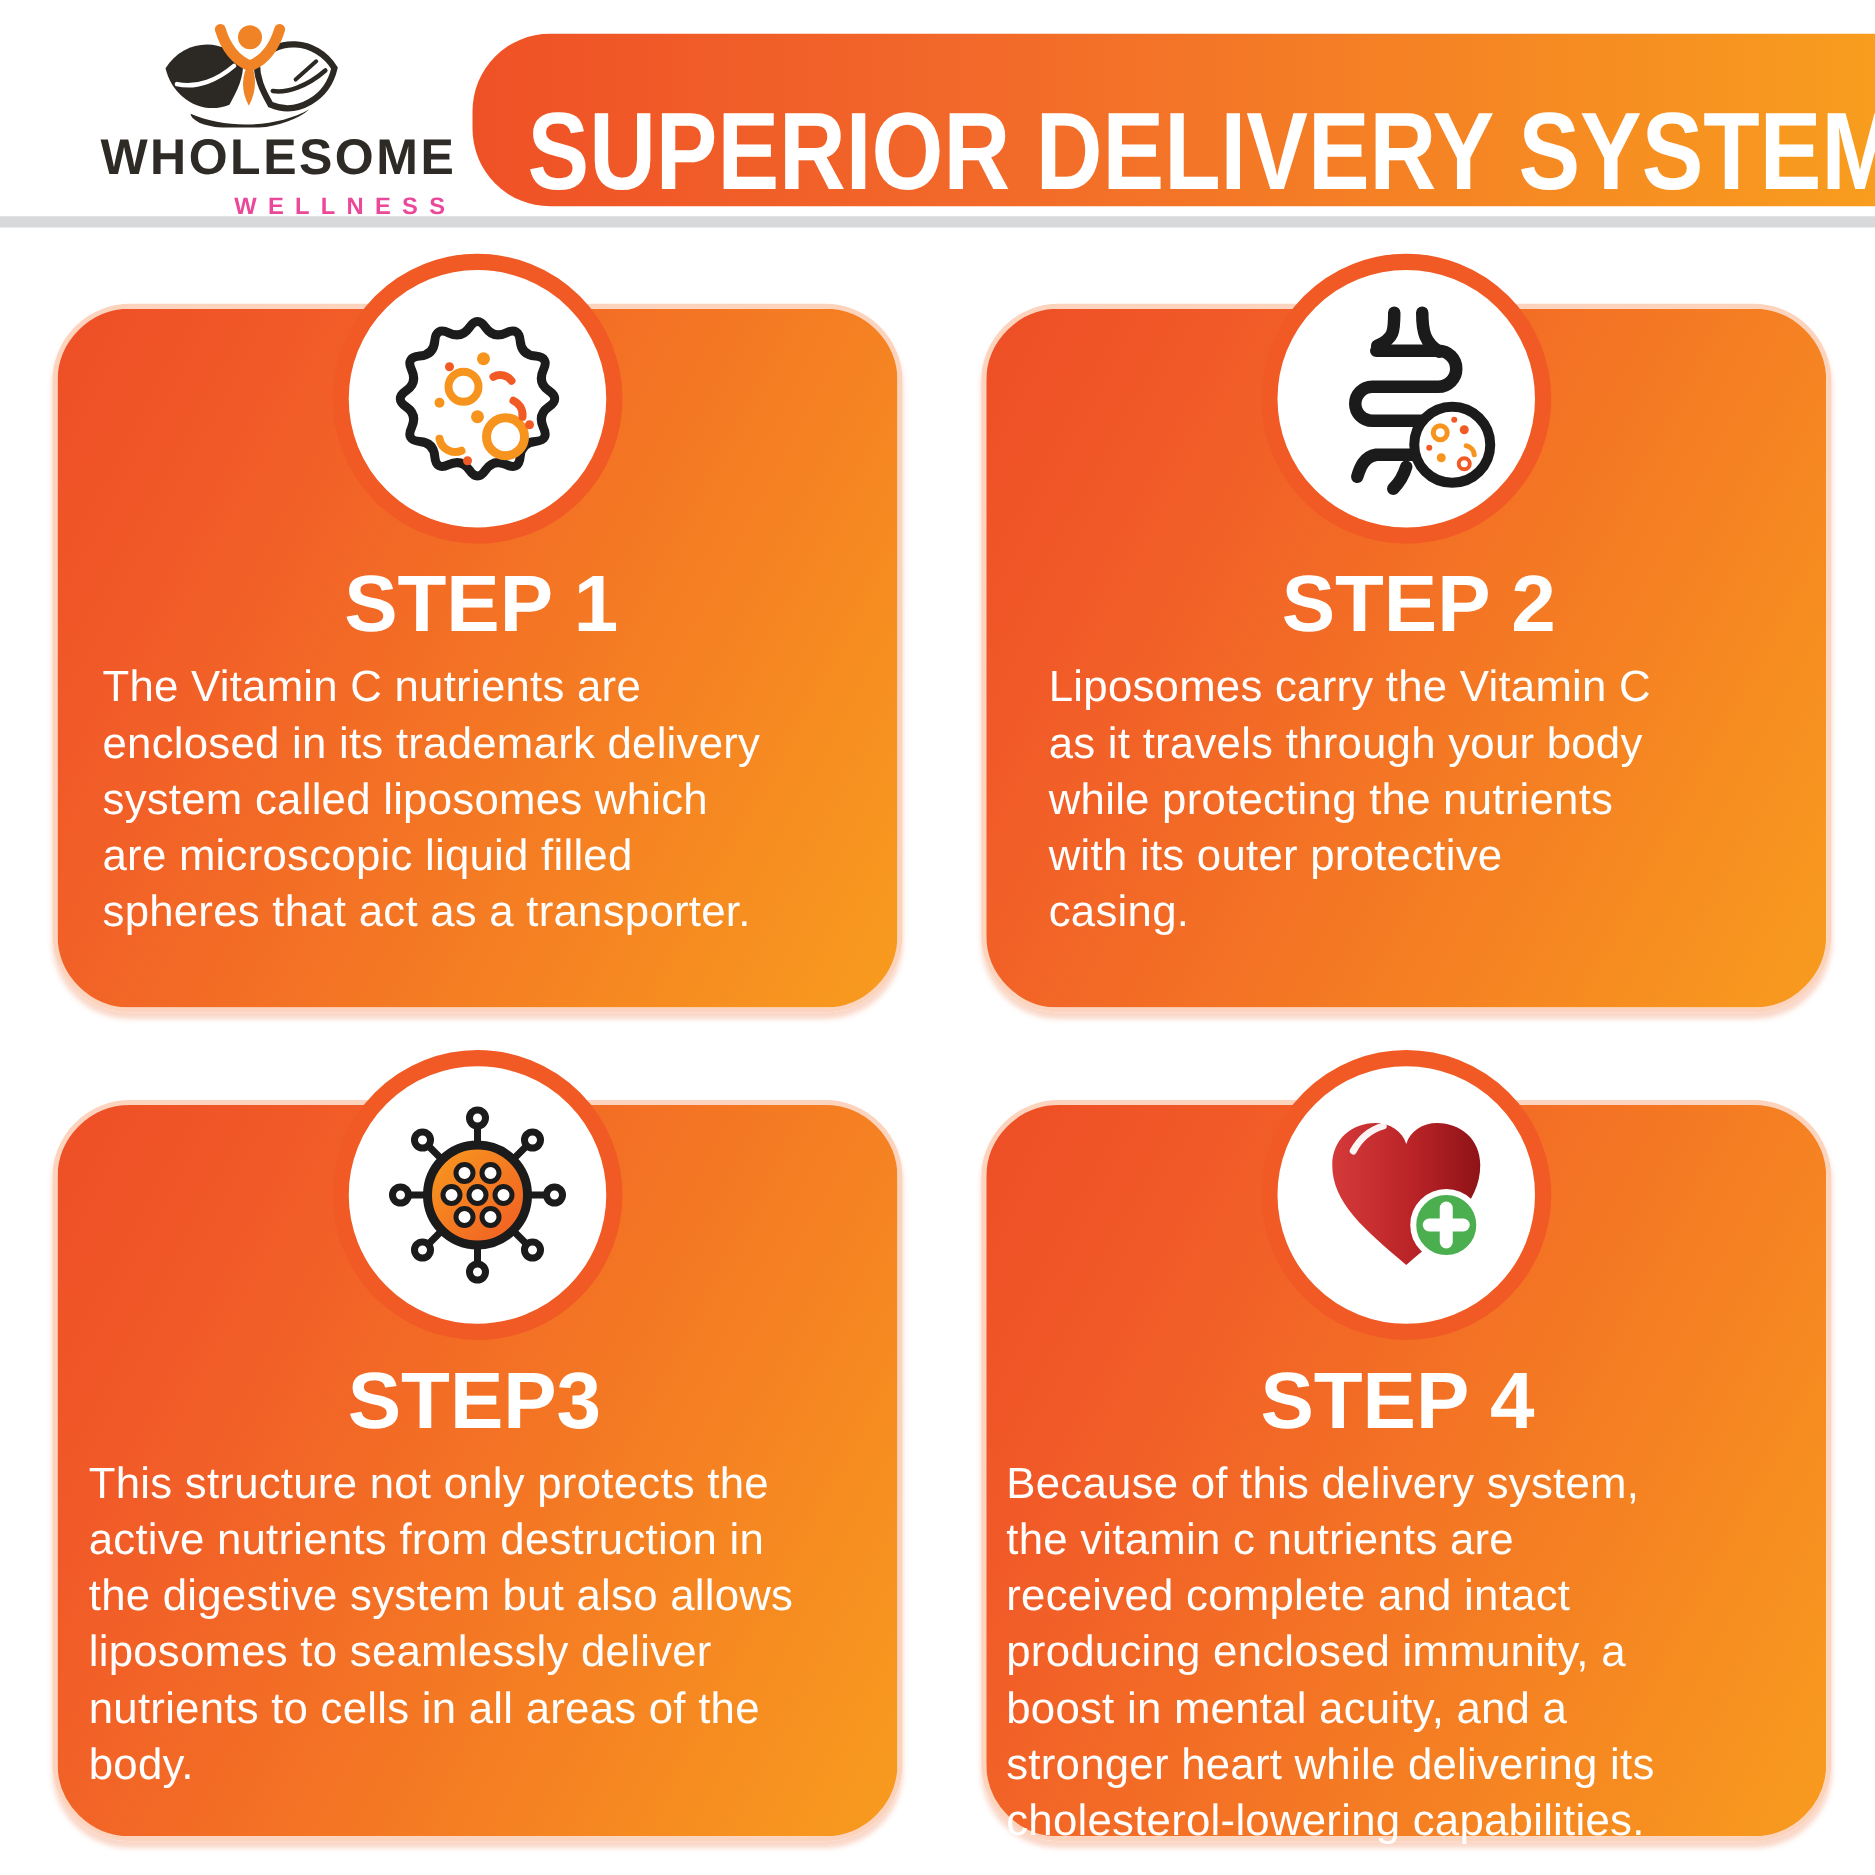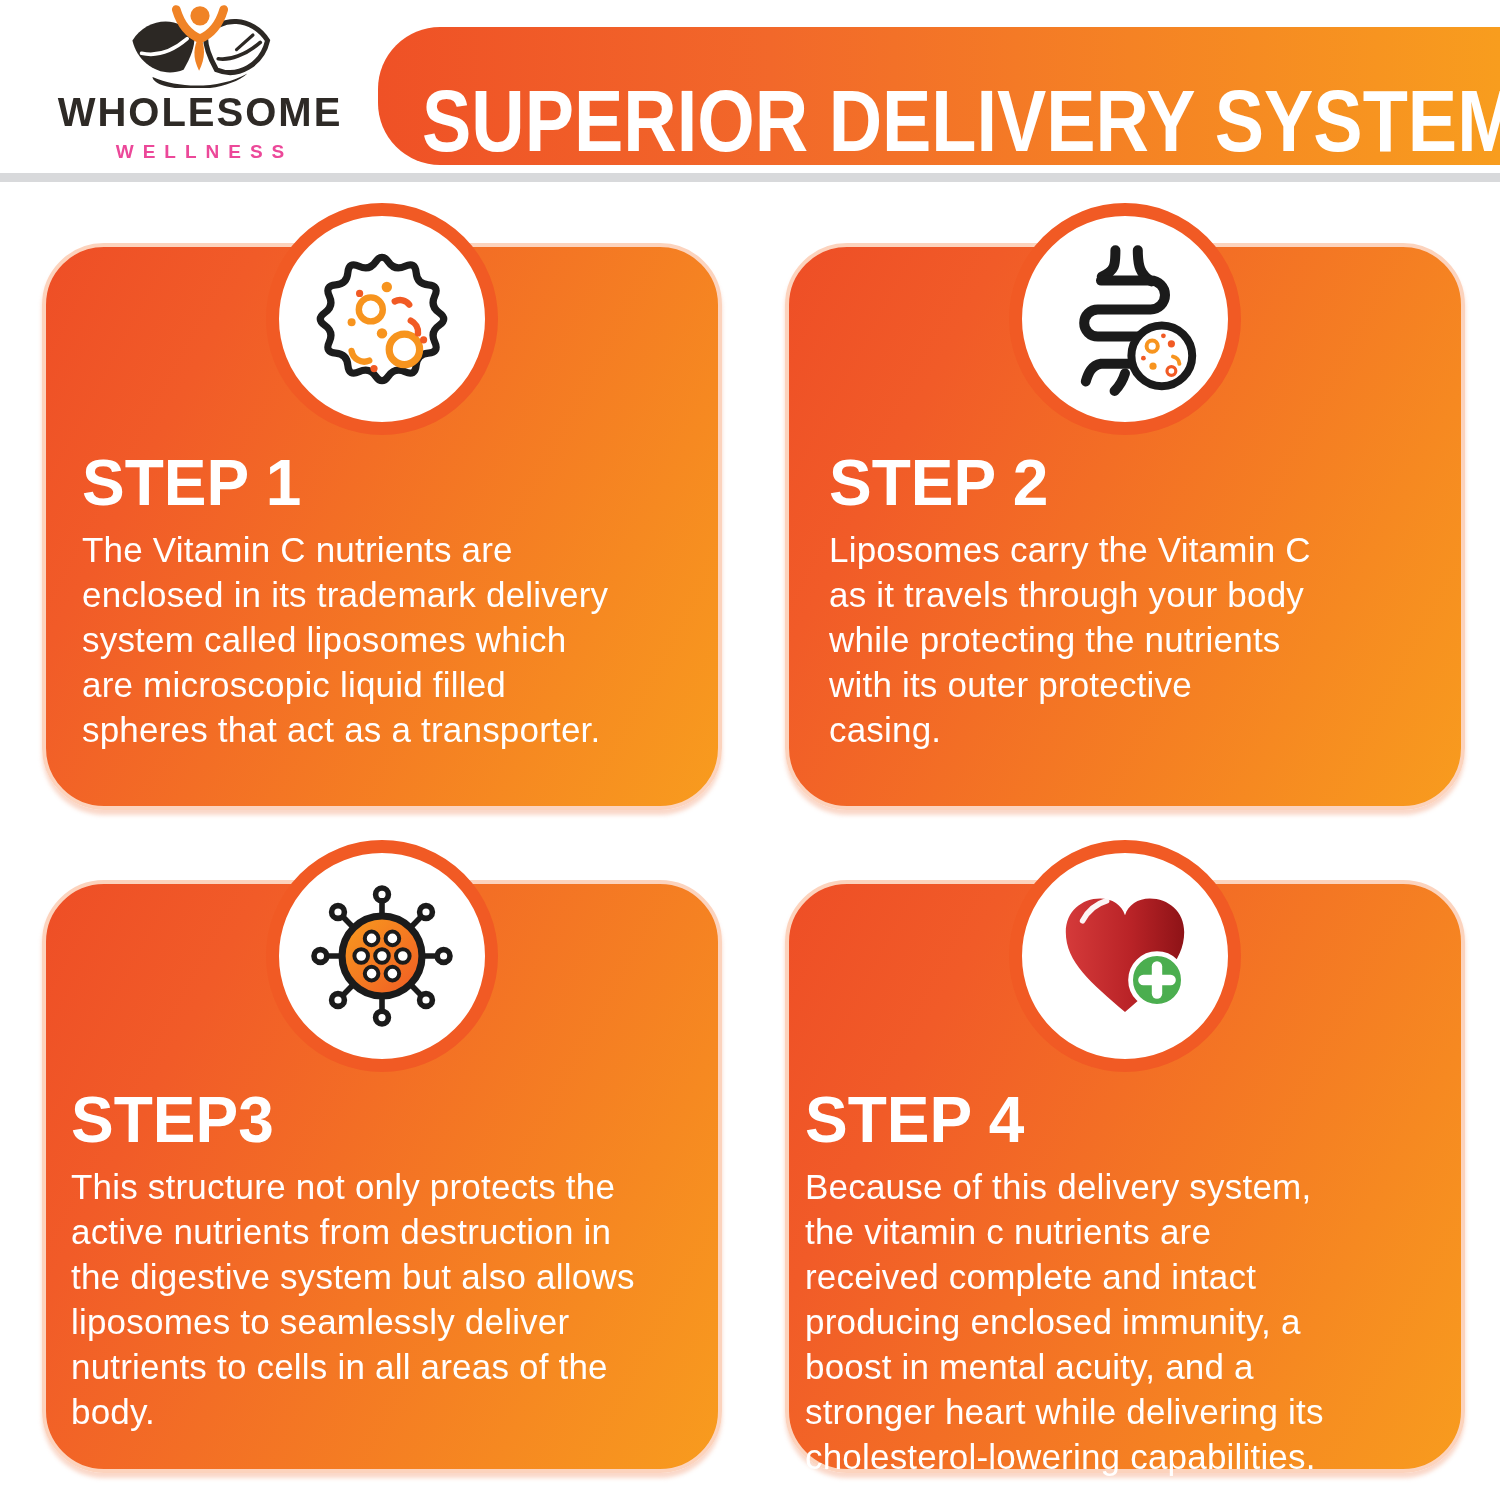--- a/index.html
+++ b/index.html
@@ -1,21 +1,21 @@
 <!DOCTYPE html>
 <html><head>
 <meta charset="utf-8">
 <style>
   html,body{margin:0;padding:0;}
   body{
     width:1500px;height:1500px;position:relative;background:#ffffff;
     font-family:"Liberation Sans", sans-serif;overflow:hidden;
   }
   
-  .logo{position:absolute;left:35px;top:4px;width:330px;text-align:center;}
+  .logo{position:absolute;left:35px;top:18px;width:330px;text-align:right;}
   .logo-icon{display:block;margin:0 auto;width:152px;height:84px;}
   .brand-top{font-size:40px;font-weight:800;letter-spacing:2px;color:#2e2a26;line-height:1;margin-top:4px;}
   .brand-bottom{font-size:19px;font-weight:700;letter-spacing:9px;padding-left:9px;color:#ec4899;line-height:1;margin-top:10px;}
   
   .banner{
     position:absolute;left:378px;top:27px;right:0;height:138px;
     border-radius:62px 0 0 62px;
     background:linear-gradient(90deg,#ef5126 0%,#f2682a 35%,#f89d1e 100%);
     display:flex;align-items:flex-end;
   }
@@ -28,32 +28,32 @@
   .divider{position:absolute;left:0;top:173px;width:100%;height:9px;background:#d8d9db;}
   
   .card{
     position:absolute;width:680px;box-sizing:border-box;
     border:4px solid #fcd3bd;border-radius:62px;
     background:linear-gradient(118deg,#ee4e26 0%,#f15b28 22%,#f89c1e 100%);
     box-shadow:0 5px 4px rgba(244,166,132,.45);
     color:#ffffff;padding:205px 30px 0 36px;
   }
   #card1{left:42px;top:243px;height:567px;}
-  #card2{left:785px;top:243px;height:567px;padding-left:40px;}
+  #card2{left:785px;top:243px;height:567px;padding-left:50px;}
   #card3{left:42px;top:880px;height:593px;padding-left:25px;padding-right:30px;}
   #card4{left:785px;top:880px;height:593px;padding-left:16px;}
   .icon-circle{
     position:absolute;top:-44px;left:50%;transform:translateX(-50%);
     width:206px;height:206px;background:#ffffff;border:13px solid #f15a24;
     border-radius:50%;display:flex;align-items:center;justify-content:center;
   }
   .icon-circle svg{width:160px;height:160px;}
   .step-title{
     margin:0;font-size:64px;line-height:62px;font-weight:800;
-    text-align:left;letter-spacing:0;
+    text-align:center;letter-spacing:0;
   }
   .step-body{
     margin:13px 0 0;font-size:35px;line-height:45px;font-weight:500;
     white-space:pre-line;letter-spacing:0.2px;
   }
 </style>
 </head>
 <body>
 
 <div class="logo">

